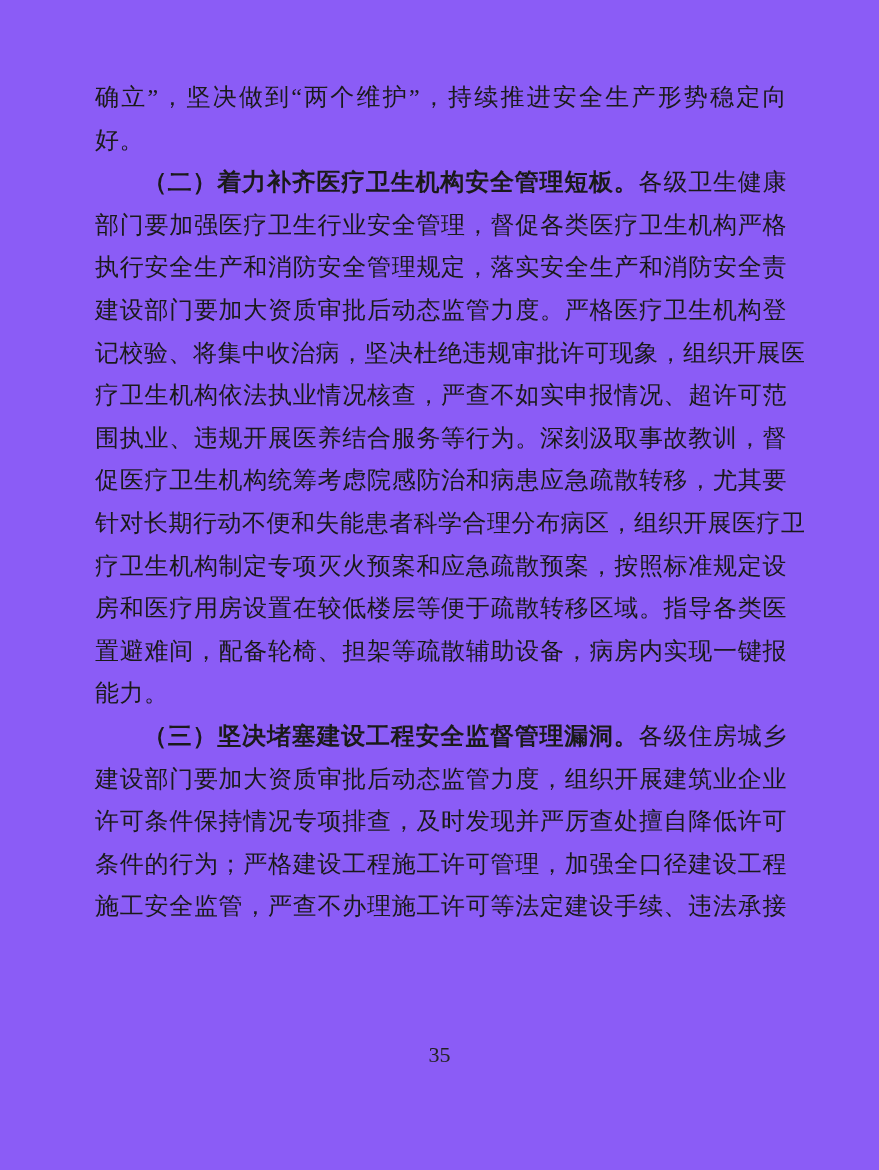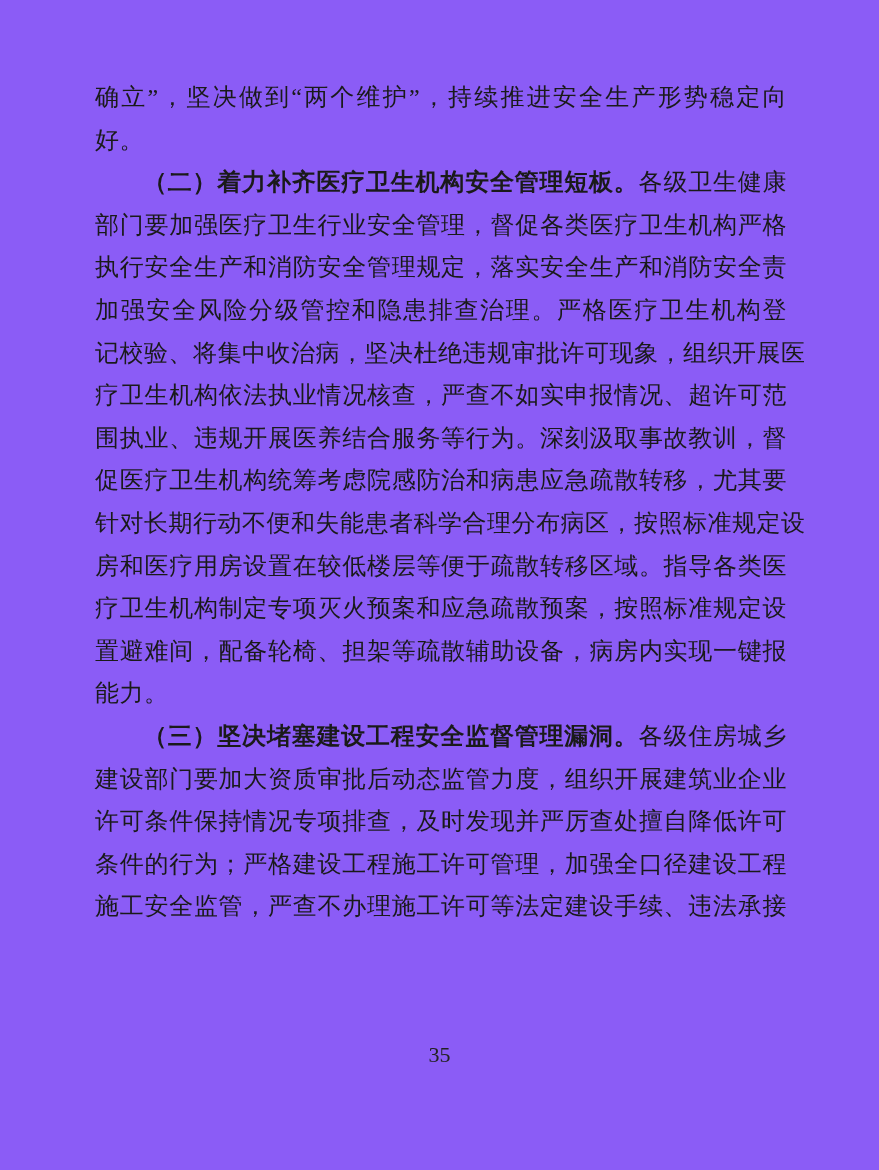--- a/index.html
+++ b/index.html
@@ -54,28 +54,28 @@
 </head>
 <body>
 
 <div class="page">
   <div class="body-text">
       <div class="line"><span>确立”，坚决做到“两个维护”，持续推进安全生产形势稳定向</span></div>
       <div class="line last"><span>好。</span></div>
       <div class="line indent"><span class="bold">（二）着力补齐医疗卫生机构安全管理短板。</span><span>各级卫生健康</span></div>
       <div class="line"><span>部门要加强医疗卫生行业安全管理，督促各类医疗卫生机构严格</span></div>
       <div class="line"><span>执行安全生产和消防安全管理规定，落实安全生产和消防安全责</span></div>
-      <div class="line"><span>加强安全风险分级管控和隐患排查治理。严格医疗卫生机构登</span></div>
+      <div class="line"><span>建设部门要加大资质审批后动态监管力度。严格医疗卫生机构登</span></div>
       <div class="line"><span>记校验、将集中收治病，坚决杜绝违规审批许可现象，组织开展医</span></div>
       <div class="line"><span>疗卫生机构依法执业情况核查，严查不如实申报情况、超许可范</span></div>
       <div class="line"><span>围执业、违规开展医养结合服务等行为。深刻汲取事故教训，督</span></div>
       <div class="line"><span>促医疗卫生机构统筹考虑院感防治和病患应急疏散转移，尤其要</span></div>
-      <div class="line"><span>针对长期行动不便和失能患者科学合理分布病区，按照标准规定设</span></div>
+      <div class="line"><span>针对长期行动不便和失能患者科学合理分布病区，组织开展医疗卫</span></div>
+      <div class="line"><span>疗卫生机构制定专项灭火预案和应急疏散预案，按照标准规定设</span></div>
       <div class="line"><span>房和医疗用房设置在较低楼层等便于疏散转移区域。指导各类医</span></div>
-      <div class="line"><span>疗卫生机构制定专项灭火预案和应急疏散预案，按照标准规定设</span></div>
       <div class="line"><span>置避难间，配备轮椅、担架等疏散辅助设备，病房内实现一键报</span></div>
       <div class="line last"><span>能力。</span></div>
       <div class="line indent"><span class="bold">（三）坚决堵塞建设工程安全监督管理漏洞。</span><span>各级住房城乡</span></div>
       <div class="line"><span>建设部门要加大资质审批后动态监管力度，组织开展建筑业企业</span></div>
       <div class="line"><span>许可条件保持情况专项排查，及时发现并严厉查处擅自降低许可</span></div>
       <div class="line"><span>条件的行为；严格建设工程施工许可管理，加强全口径建设工程</span></div>
       <div class="line"><span>施工安全监管，严查不办理施工许可等法定建设手续、违法承接</span></div>
     </div>
   <div class="page-number">35</div>
 </div>

